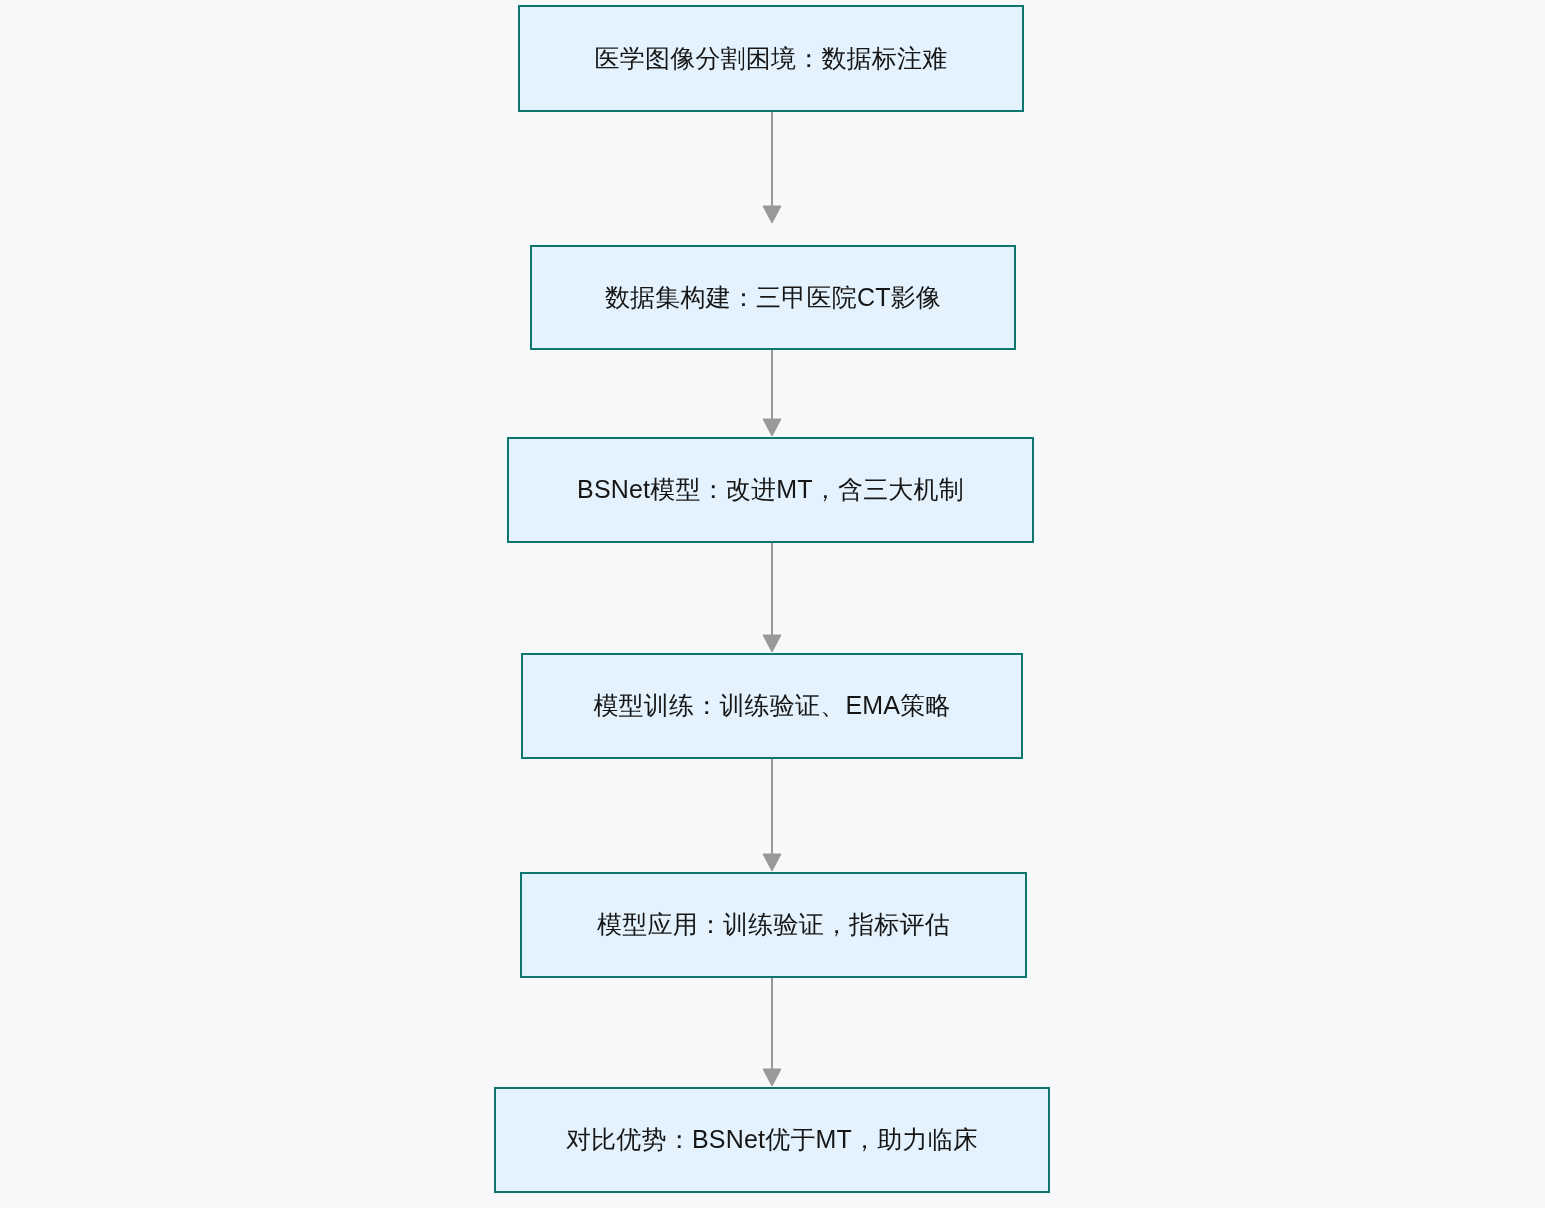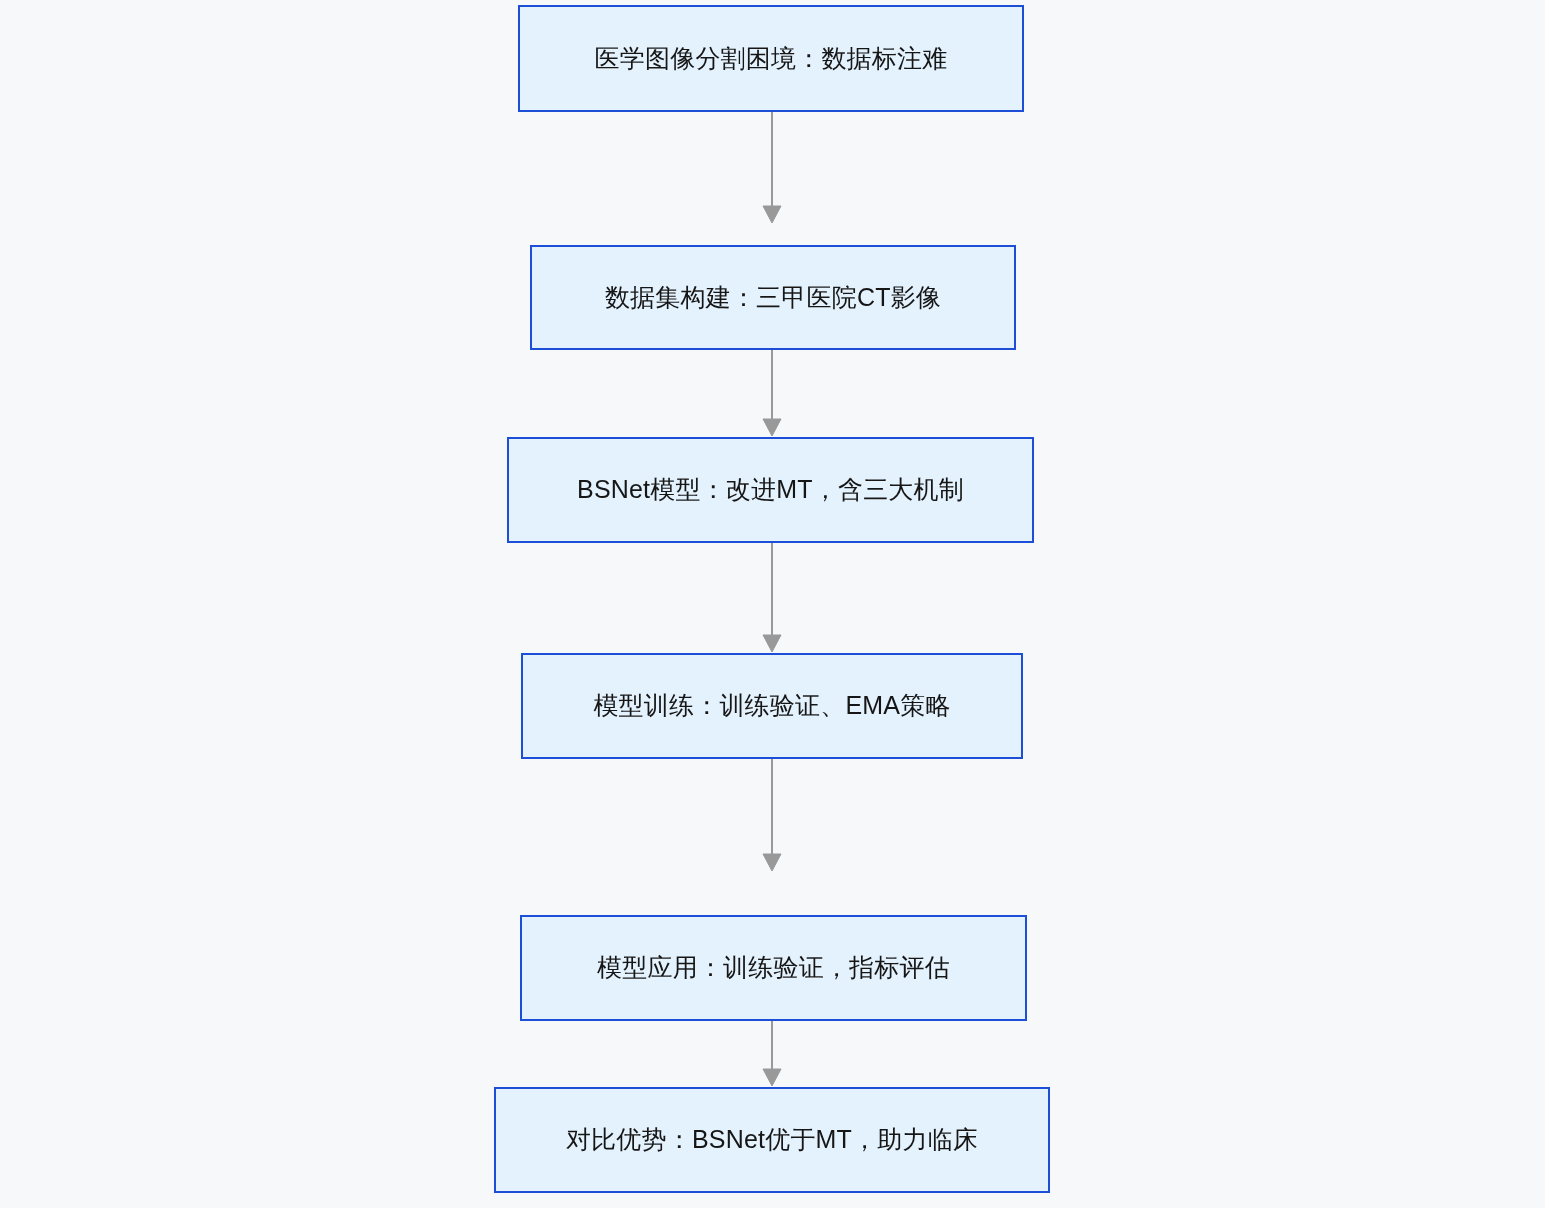--- a/index.html
+++ b/index.html
@@ -16,21 +16,21 @@
   }
   #flowchart-canvas {
     position: relative;
     width: 1545px;
     height: 1208px;
   }
   .flow-node {
     position: absolute;
     box-sizing: border-box;
     background: #e4f2fd;
-    border: 2px solid #1d4ed8;
+    border: 2px solid #0f766e;
     display: flex;
     align-items: center;
     justify-content: center;
     text-align: center;
   }
   .flow-node-label {
     font-size: 25px;
     line-height: 1.25;
     color: #161616;
     letter-spacing: 0.2px;
@@ -85,21 +85,21 @@
   </div>
 
   <div class="flow-node" style="left:507px; top:437px; width:527px; height:106px;">
     <span class="flow-node-label">BSNet模型：改进MT，含三大机制</span>
   </div>
 
   <div class="flow-node" style="left:521px; top:653px; width:502px; height:106px;">
     <span class="flow-node-label">模型训练：训练验证、EMA策略</span>
   </div>
 
-  <div class="flow-node" style="left:520px; top:872px; width:507px; height:106px;margin-top:43px;">
+  <div class="flow-node" style="left:520px; top:872px; width:507px; height:106px;">
     <span class="flow-node-label">模型应用：训练验证，指标评估</span>
   </div>
 
   <div class="flow-node" style="left:494px; top:1087px; width:556px; height:106px;">
     <span class="flow-node-label">对比优势：BSNet优于MT，助力临床</span>
   </div>
 
 </div>
 
 </body></html>

